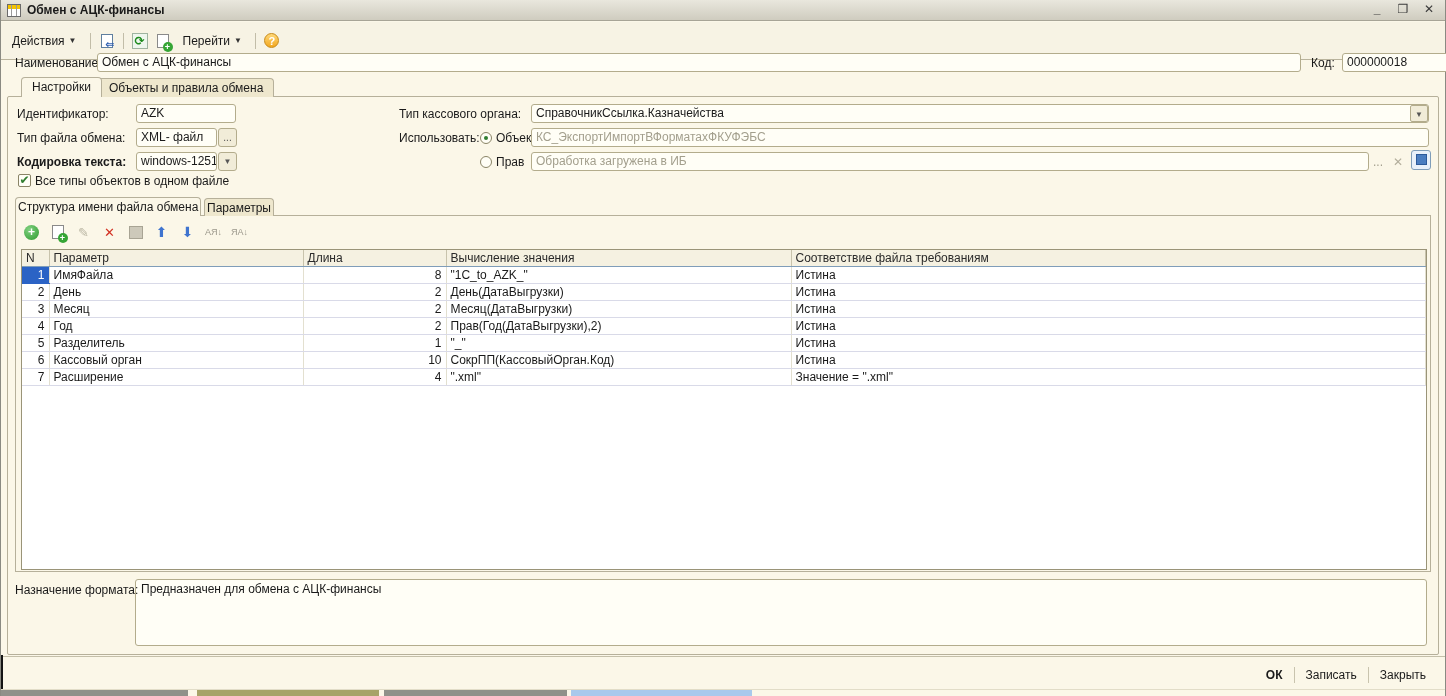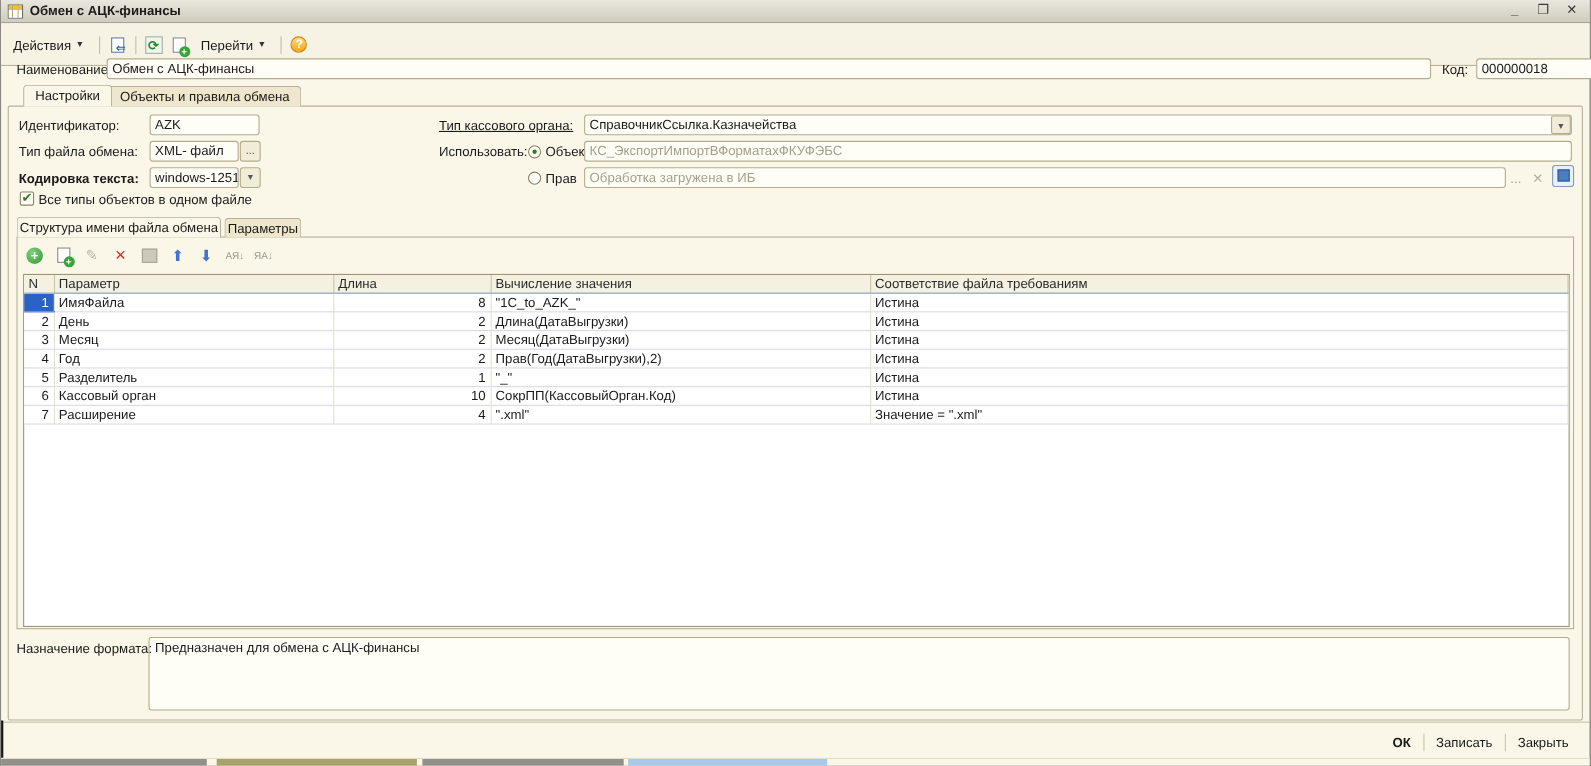--- a/index.html
+++ b/index.html
@@ -161,21 +161,21 @@
   <div class="inp" style="left:135px; top:128px; width:81px; z-index:4;">XML- файл</div>
   <div class="btn-sq" style="left:217px; top:128px; z-index:4;">...</div>
 
   <div class="lbl" style="left:16px; top:155px; z-index:4;font-weight:bold;">Кодировка текста:</div>
   <div class="inp" style="left:135px; top:152px; width:81px; z-index:4;">windows-1251</div>
   <div class="btn-sq" style="left:217px; top:152px; z-index:4; font-size:8px;">▼</div>
 
   <div class="check" style="left:17px; top:174px; z-index:4;">✔</div>
   <div class="lbl" style="left:34px; top:174px; z-index:4;">Все типы объектов в одном файле</div>
 
-  <div class="lbl" style="left:398px; top:107px; z-index:4;text-decoration:underline;">Тип кассового органа:</div>
+  <div class="lbl" style="left:398px; top:107px; z-index:4;">Тип кассового органа:</div>
   <div class="inp" style="left:530px; top:104px; width:898px; z-index:4;">СправочникСсылка.Казначейства</div>
   <div class="btn-sq" style="left:1409px; top:105px; width:18px; height:17px; z-index:5; font-size:8px; border-radius:2px;">▼</div>
 
   <div class="lbl" style="left:398px; top:131px; z-index:4;">Использовать:</div>
   <div class="radio sel" style="left:479px; top:132px; z-index:4;"></div>
   <div class="lbl" style="left:495px; top:131px; z-index:4;">Объект</div>
   <div class="inp ghost" style="left:530px; top:128px; width:898px; z-index:4;">КС_ЭкспортИмпортВФорматахФКУФЭБС</div>
 
   <div class="radio" style="left:479px; top:156px; z-index:4;"></div>
   <div class="lbl" style="left:495px; top:155px; z-index:4;">Прав</div>
@@ -233,21 +233,21 @@
           <td class="num selcell">1</td>
           <td>ИмяФайла</td>
           <td class="num">8</td>
           <td>"1C_to_AZK_"</td>
           <td>Истина</td>
         </tr>
         <tr>
           <td class="num">2</td>
           <td>День</td>
           <td class="num">2</td>
-          <td>Длина(ДатаВыгрузки)</td>
+          <td>День(ДатаВыгрузки)</td>
           <td>Истина</td>
         </tr>
         <tr>
           <td class="num">3</td>
           <td>Месяц</td>
           <td class="num">2</td>
           <td>Месяц(ДатаВыгрузки)</td>
           <td>Истина</td>
         </tr>
         <tr>

